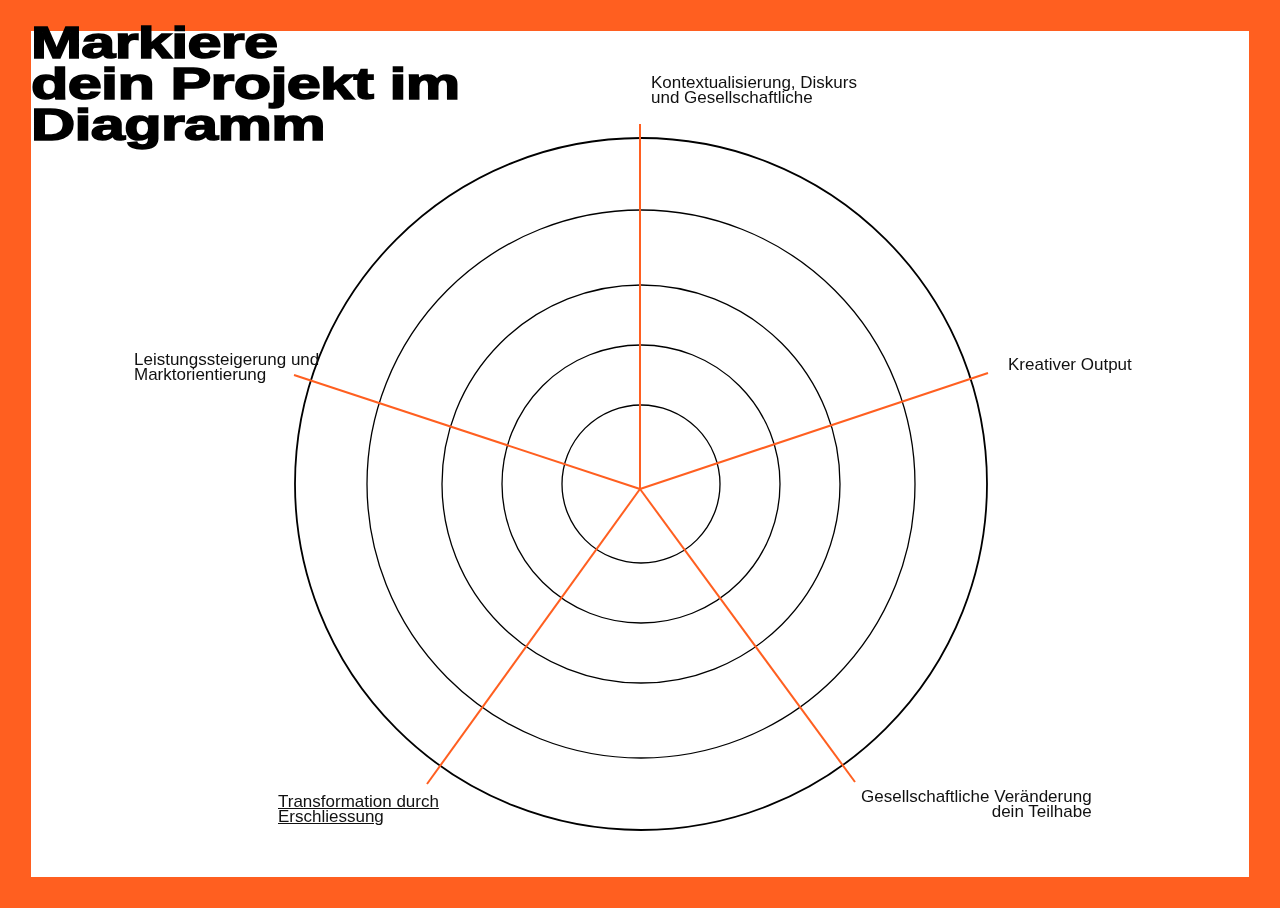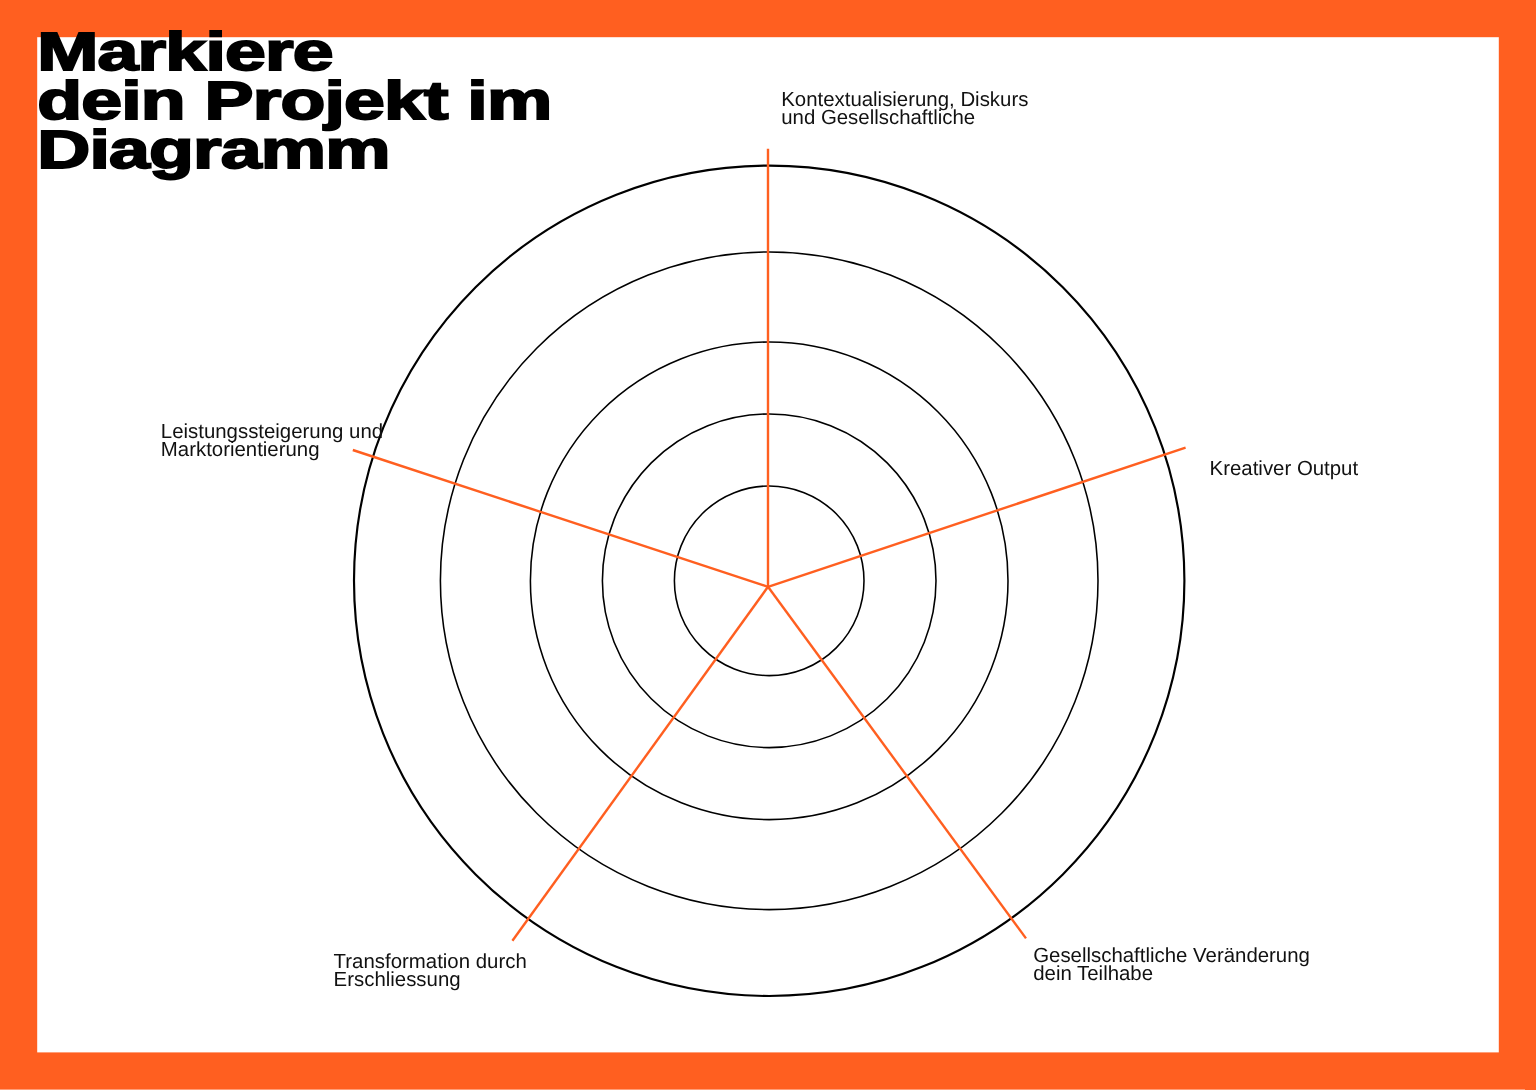--- a/index.html
+++ b/index.html
@@ -72,30 +72,30 @@
     <line x1="640" y1="489" x2="427" y2="784"></line>
     <line x1="640" y1="489" x2="294" y2="375"></line>
   </g>
 </svg>
 
 <div class="label" style="left:651px; top:75px;">
   <span>Kontextualisierung, Diskurs</span>
   <span>und Gesellschaftliche</span>
 </div>
 
-<div class="label" style="left:1008px; top:383px;">
+<div class="label" style="left:1008px; top:357px;">
   <span>Kreativer Output</span>
 </div>
 
-<div class="label" style="left:861px; top:789px;">
+<div class="label" style="left:861px; top:789px;text-align:right;">
   <span>Gesellschaftliche Veränderung</span>
   <span>dein Teilhabe</span>
 </div>
 
-<div class="label" style="left:278px; top:794px;">
+<div class="label" style="left:278px; top:794px;text-decoration:underline;">
   <span>Transformation durch</span>
   <span>Erschliessung</span>
 </div>
 
 <div class="label" style="left:118px; top:352px;margin-left:16px;">
   <span>Leistungssteigerung und</span>
   <span>Marktorientierung</span>
 </div>
 
 </body></html>

